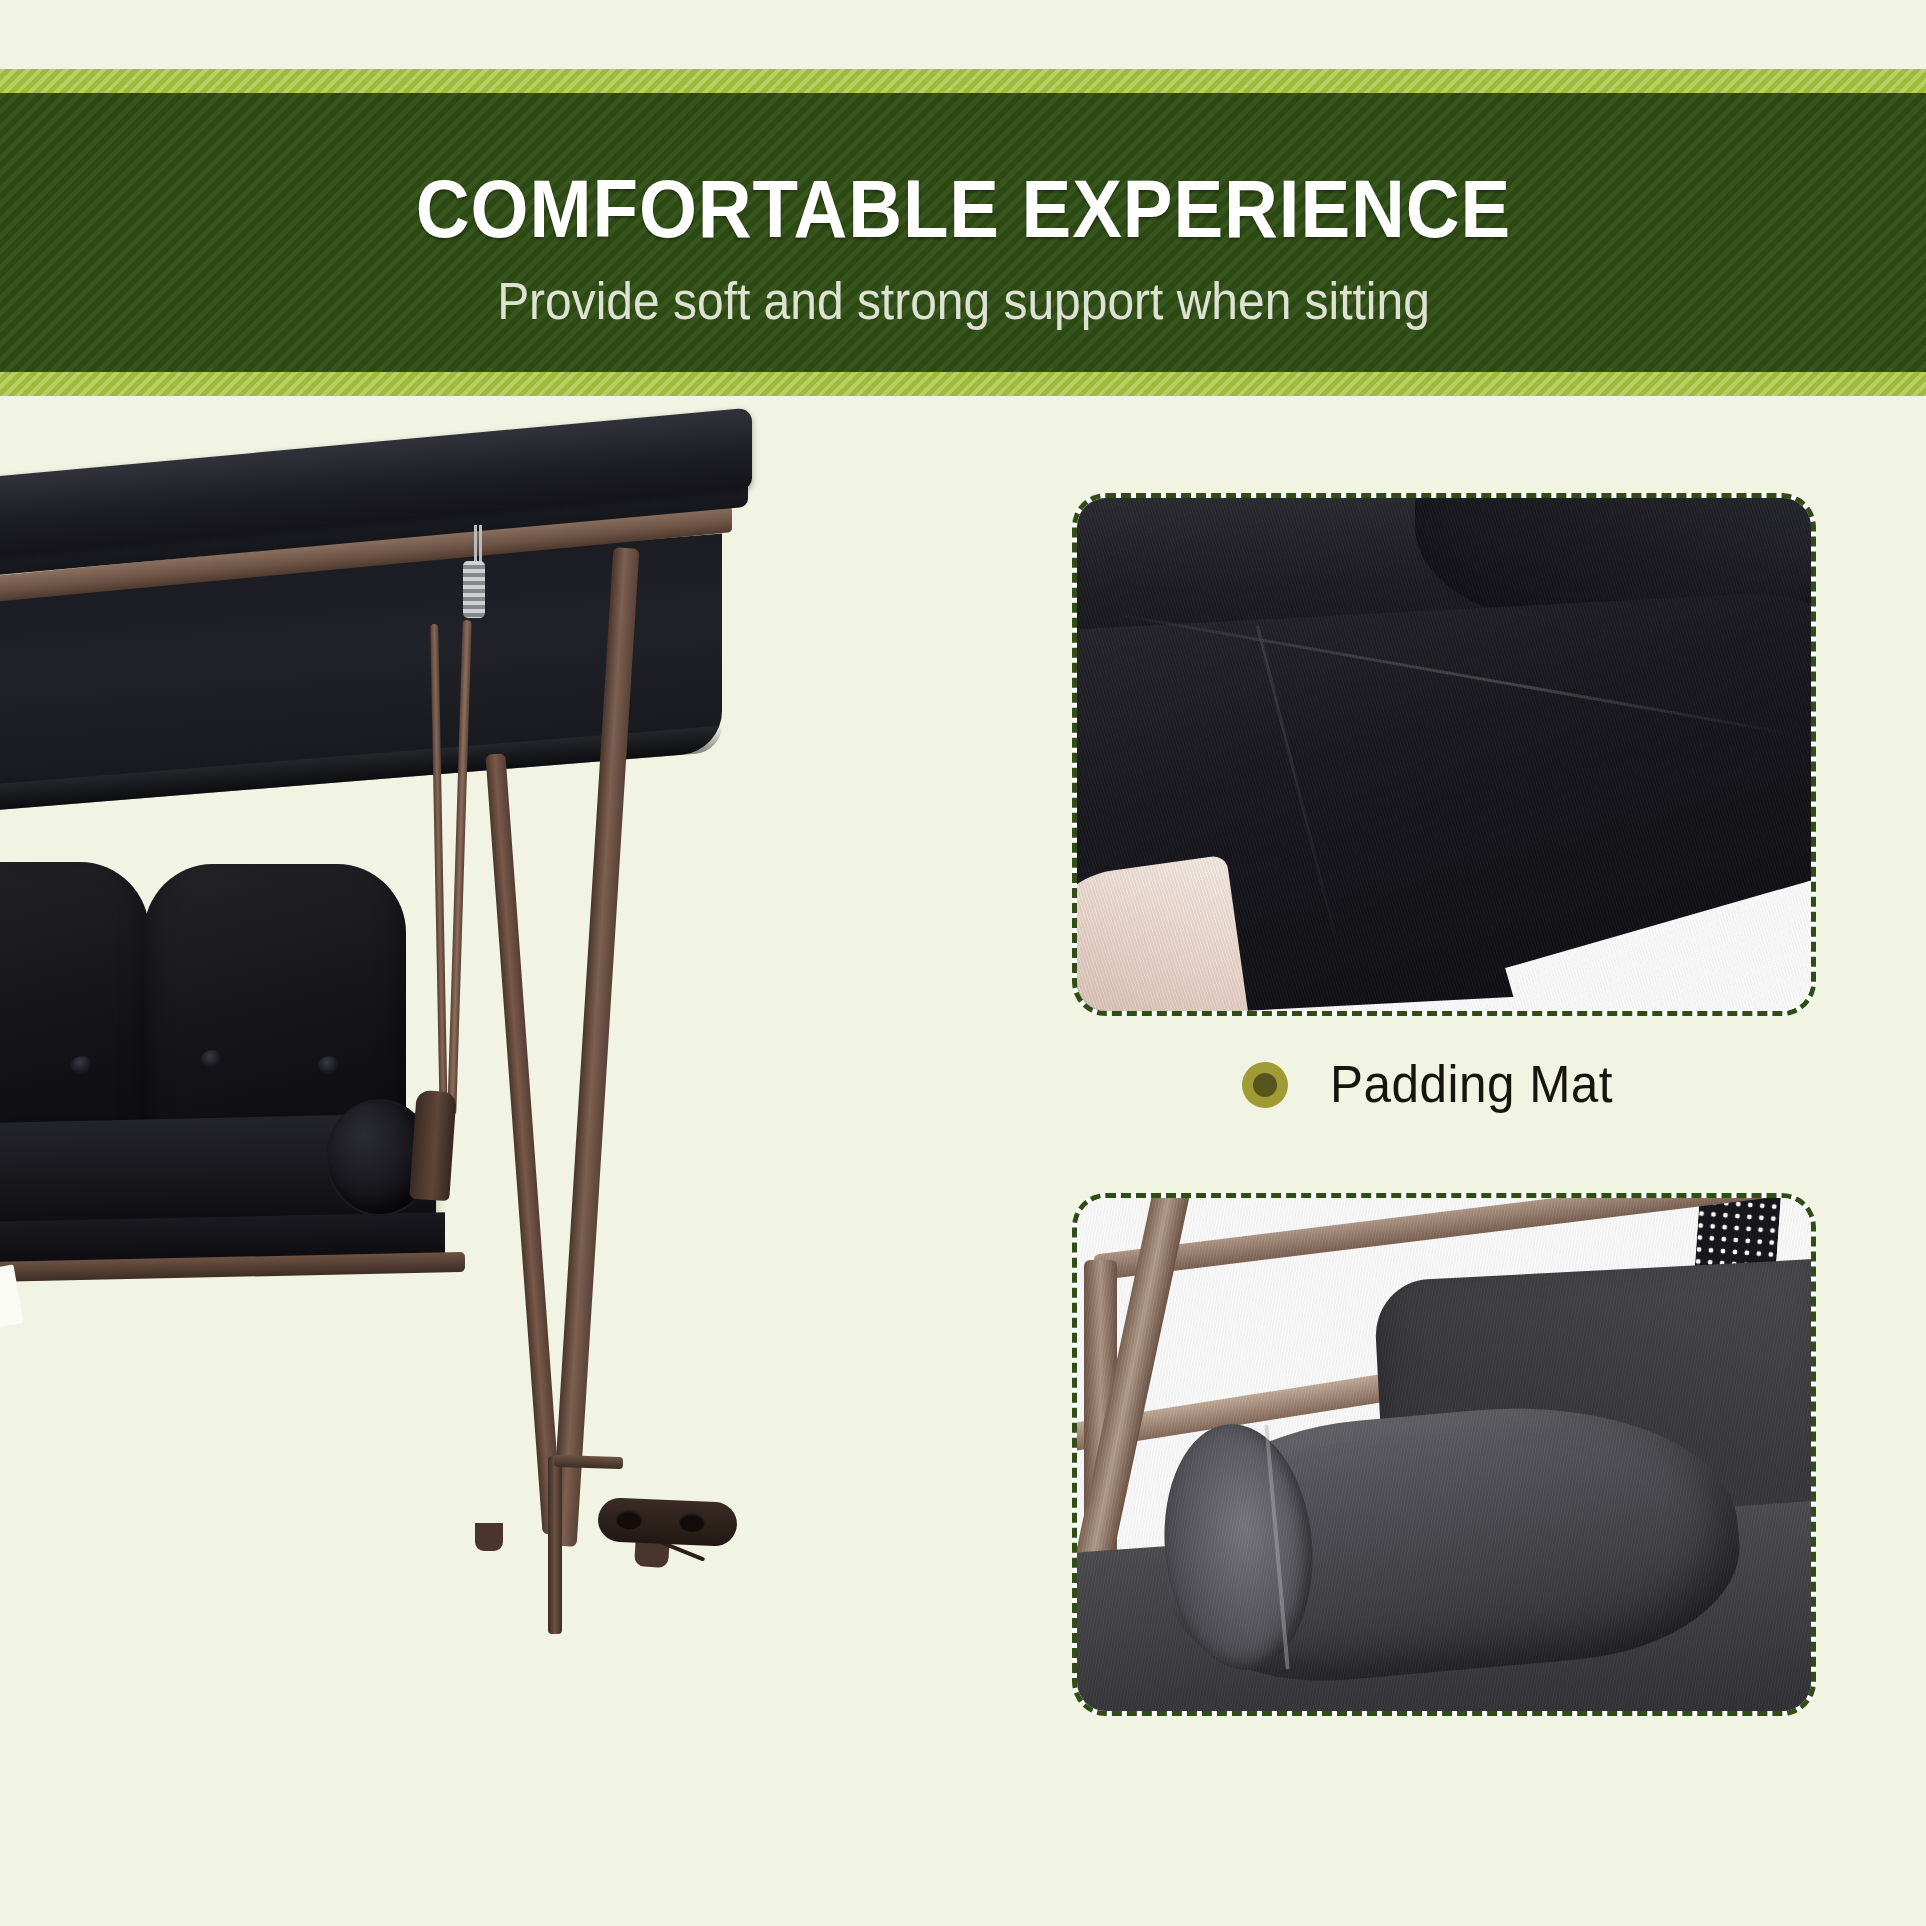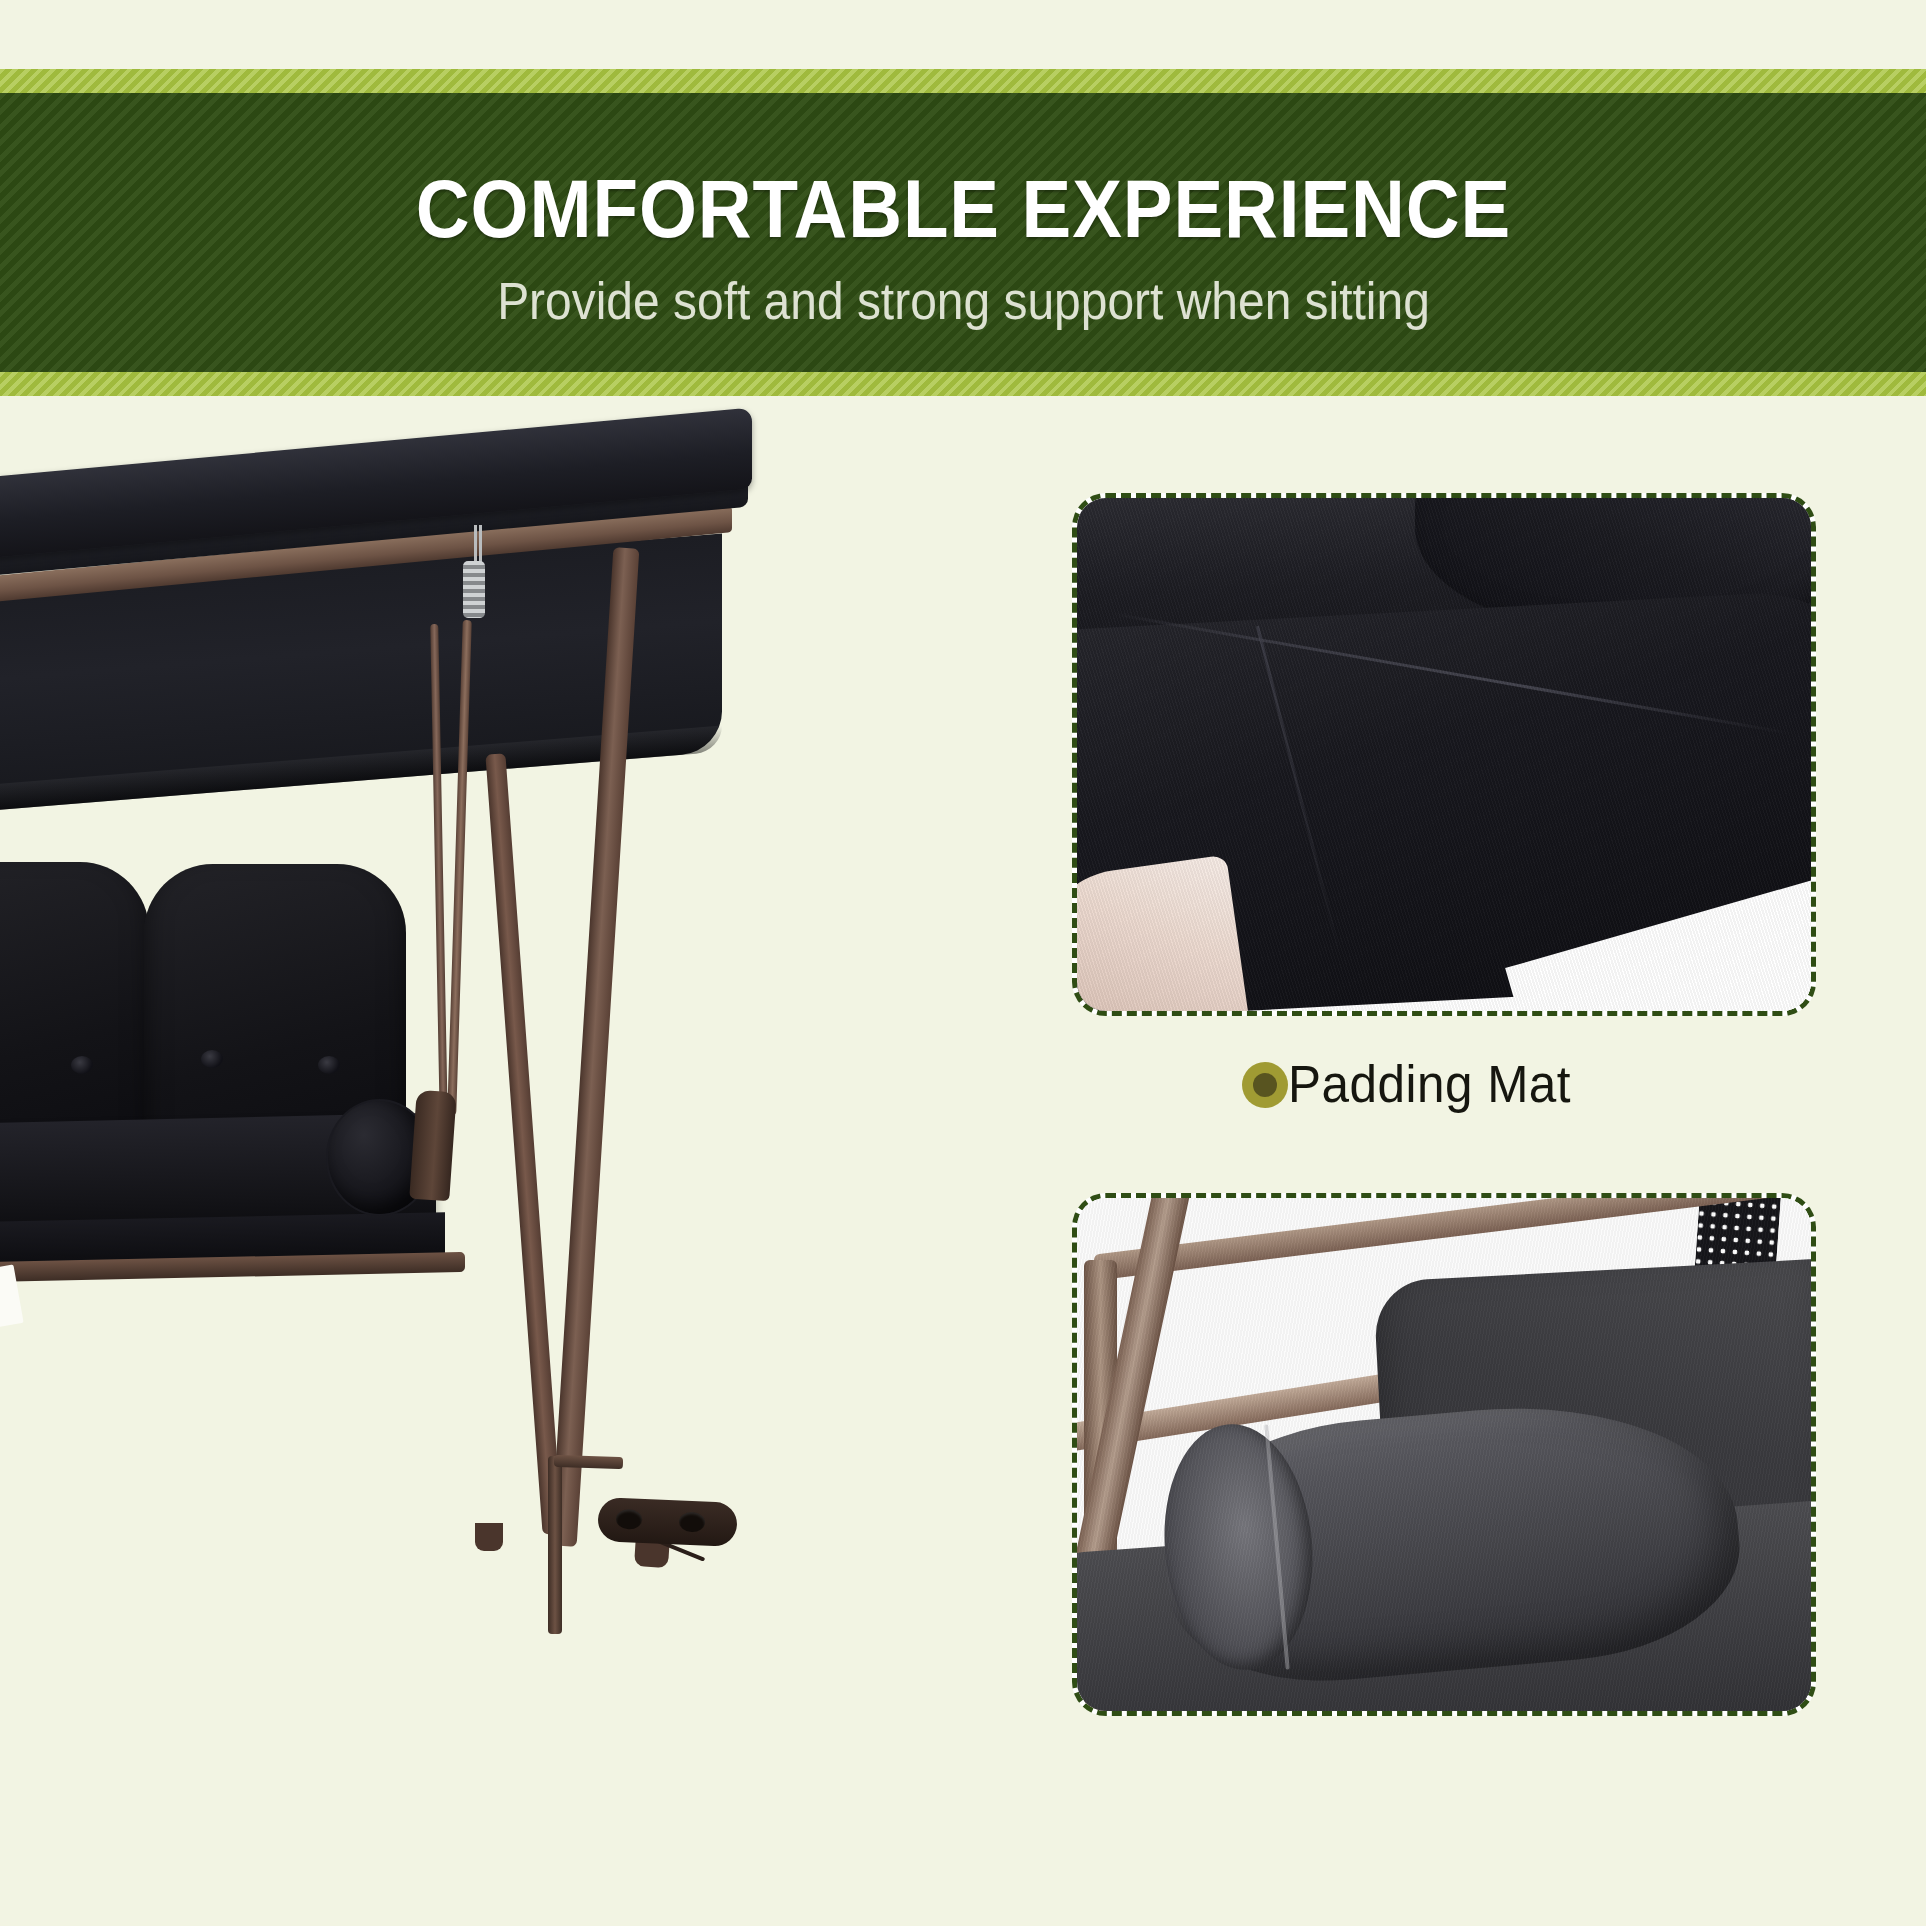--- a/index.html
+++ b/index.html
@@ -413,21 +413,21 @@
     position:absolute; inset:0;
     background:repeating-linear-gradient(100deg,
       rgba(255,255,255,.028) 0 1px,
       rgba(0,0,0,.035) 1px 3px);
     pointer-events:none;
   }
 
   
   .caption {
     position:absolute;
-    display:flex; align-items:center; 
+    display:flex; align-items:center; gap:42px;
     height:65px;
   }
   .caption-1 { left:1242px; top:1052px; }
   .caption-2 { left:1242px; top:1807px; }
 
   .bullet {
     width:46px; height:46px;
     border-radius:50%;
     background:#a09b33;
     display:flex; align-items:center; justify-content:center;

